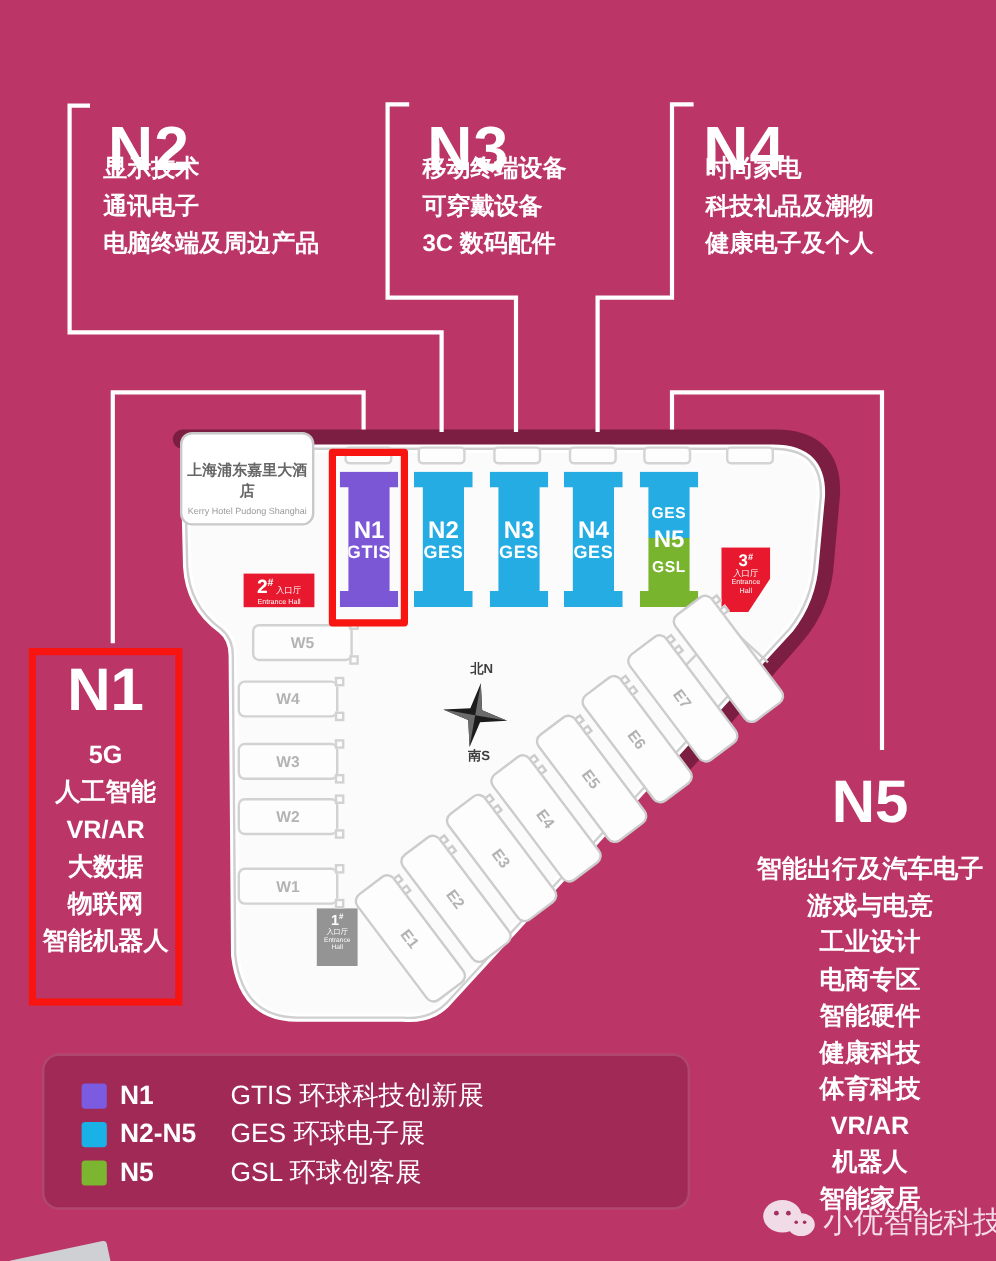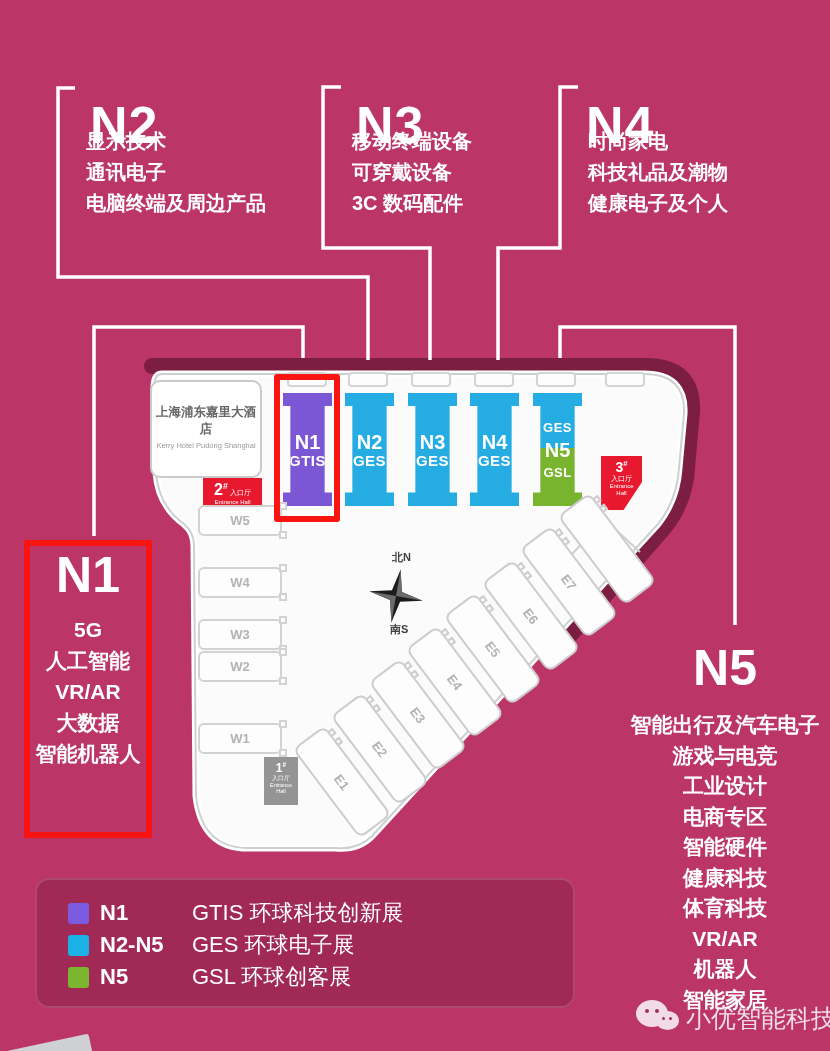--- a/index.html
+++ b/index.html
@@ -20,21 +20,21 @@
     border:6px solid #f81410;box-sizing:border-box;text-align:center;z-index:2;}
   .n1-box .t{color:#fff;font-size:50px;font-weight:700;line-height:54px;margin-top:2px;}
   .n1-box .co-items2{color:#fff;font-size:21px;font-weight:700;line-height:31px;margin-top:12px;text-align:center;}
 
   
   .n5-col{position:absolute;left:597px;top:642px;width:256px;text-align:center;z-index:2;}
   .n5-col .t{color:#fff;font-size:50px;font-weight:700;line-height:52px;}
   .n5-col .co-items2{color:#fff;font-size:21px;font-weight:700;line-height:30.5px;margin-top:16px;text-align:center;}
 
   
-  .hotel{position:absolute;left:150px;top:380px;width:112px;height:98px;background:#fff;
+  .hotel{position:absolute;left:150px;top:360px;width:112px;height:78px;background:#fff;
     border:2px solid #c9c9c9;border-radius:10px;box-sizing:border-box;text-align:center;z-index:2;}
   .hotel .cn{font-size:12.5px;font-weight:700;color:#666;margin-top:22px;}
   .hotel .en{font-size:7.5px;color:#9a9a9a;margin-top:3px;}
 
   .tab{position:absolute;top:372px;width:40px;height:15px;background:#fdfdfd;border:2px solid #d4d4d4;
     border-radius:4px;box-sizing:border-box;z-index:2;}
 
   .hall{position:absolute;top:393px;width:49px;height:113px;z-index:2;
     clip-path:polygon(0% 0%,100% 0%,100% 11.5%,85% 11.5%,85% 88%,100% 88%,100% 100%,0% 100%,0% 88%,15% 88%,15% 11.5%,0% 11.5%);
     display:flex;flex-direction:column;align-items:center;justify-content:center;color:#fff;text-align:center;}
@@ -148,20 +148,21 @@
       </div>
   </section>
 
   <section class="n1-box">
     <div class="t">N1</div>
     <div class="co-items2">
         <div class="cat-line">5G</div>
         <div class="cat-line">人工智能</div>
         <div class="cat-line">VR/AR</div>
         <div class="cat-line">大数据</div>
+        <div class="cat-line">物联网</div>
         <div class="cat-line">智能机器人</div>
       </div>
   </section>
 
   <section class="n5-col">
     <div class="t">N5</div>
     <div class="co-items2">
         <div class="cat-line">智能出行及汽车电子</div>
         <div class="cat-line">游戏与电竞</div>
         <div class="cat-line">工业设计</div>
@@ -222,24 +223,24 @@
     <div class="cn">入口厅</div>
     <div class="en" style="width:24px;margin:0 auto;">Entrance Hall</div>
   </div>
   <div class="ent ent-1">
     <div class="num"><span>1</span><sup>#</sup></div>
     <div class="cn">入口厅</div>
     <div class="en" style="width:26px;margin:0 auto;">Entrance Hall</div>
   </div>
 
   <div id="west">
-      <div class="whall" style="top: 505px;">W5</div>
+      <div class="whall" style="top: 520px; margin-left: 12px;">W5</div>
       <div class="whall" style="top: 567px; text-align: center;">W4</div>
       <div class="whall" style="top: 619px;">W3</div>
-      <div class="whall" style="top: 651px;">W2</div>
+      <div class="whall" style="top: 665px;">W2</div>
       <div class="whall" style="top: 723px;">W1</div>
     </div>
   <div id="east">
       <div class="ehall" style="left: 286px; top: 762px;">E1</div>
       <div class="ehall" style="left: 323.8px; top: 728.7px;">E2</div>
       <div class="ehall" style="left: 361.6px; top: 695.4px;">E3</div>
       <div class="ehall" style="left: 399.4px; top: 662.1px;">E4</div>
       <div class="ehall" style="left: 437.2px; top: 628.8px;">E5</div>
       <div class="ehall" style="left: 475px; top: 595.5px;">E6</div>
       <div class="ehall" style="left: 512.8px; top: 562.2px;">E7</div>

